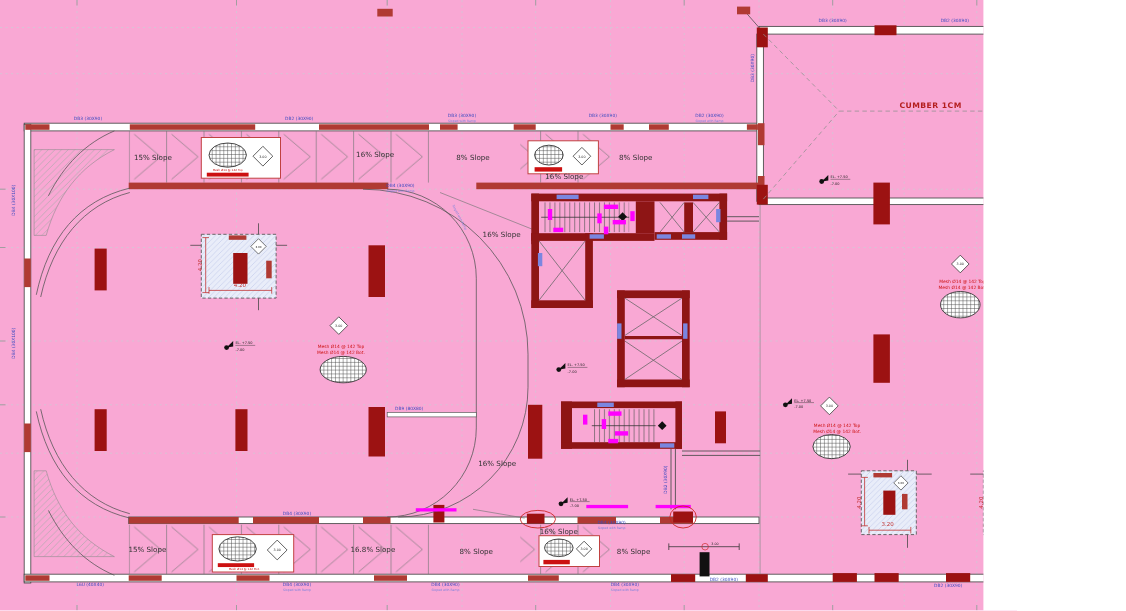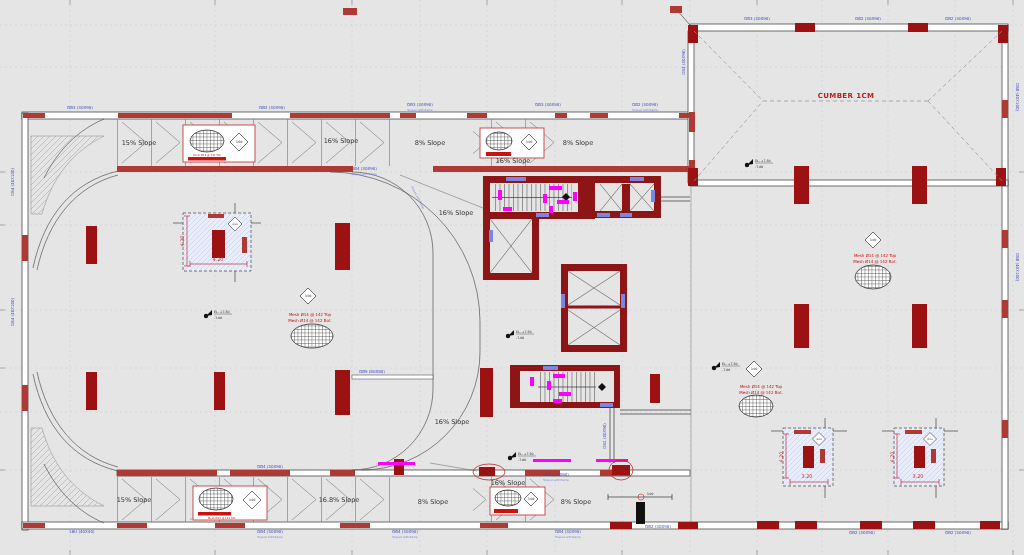--- a/index.html
+++ b/index.html
@@ -1,16 +1,16 @@
 <!DOCTYPE html>
 <html><head>
 <meta charset="utf-8">
 <style>
   html,body{margin:0;padding:0;background:#fff;}
-  .page{width:1024px;height:555px;position:relative;background:#e5e5e5;overflow:hidden;}
+  .page{width:894px;height:555px;position:relative;background:#f9a8d4;overflow:hidden;}
   svg{display:block;}
   text{font-family:"DejaVu Sans",sans-serif;}
   .slope{font-size:6.5px;fill:#333;}
   .beam{font-size:4px;fill:#3a49c0;}
   .sub{font-size:2.8px;fill:#7b82dd;}
   .note{font-size:4px;fill:#cc1111;}
   .notesm{font-size:2.6px;fill:#cc1111;}
   .dim{font-size:5px;fill:#c03030;}
   .dia{font-size:3px;fill:#222;}
   .dias{font-size:2.5px;fill:#222;}

